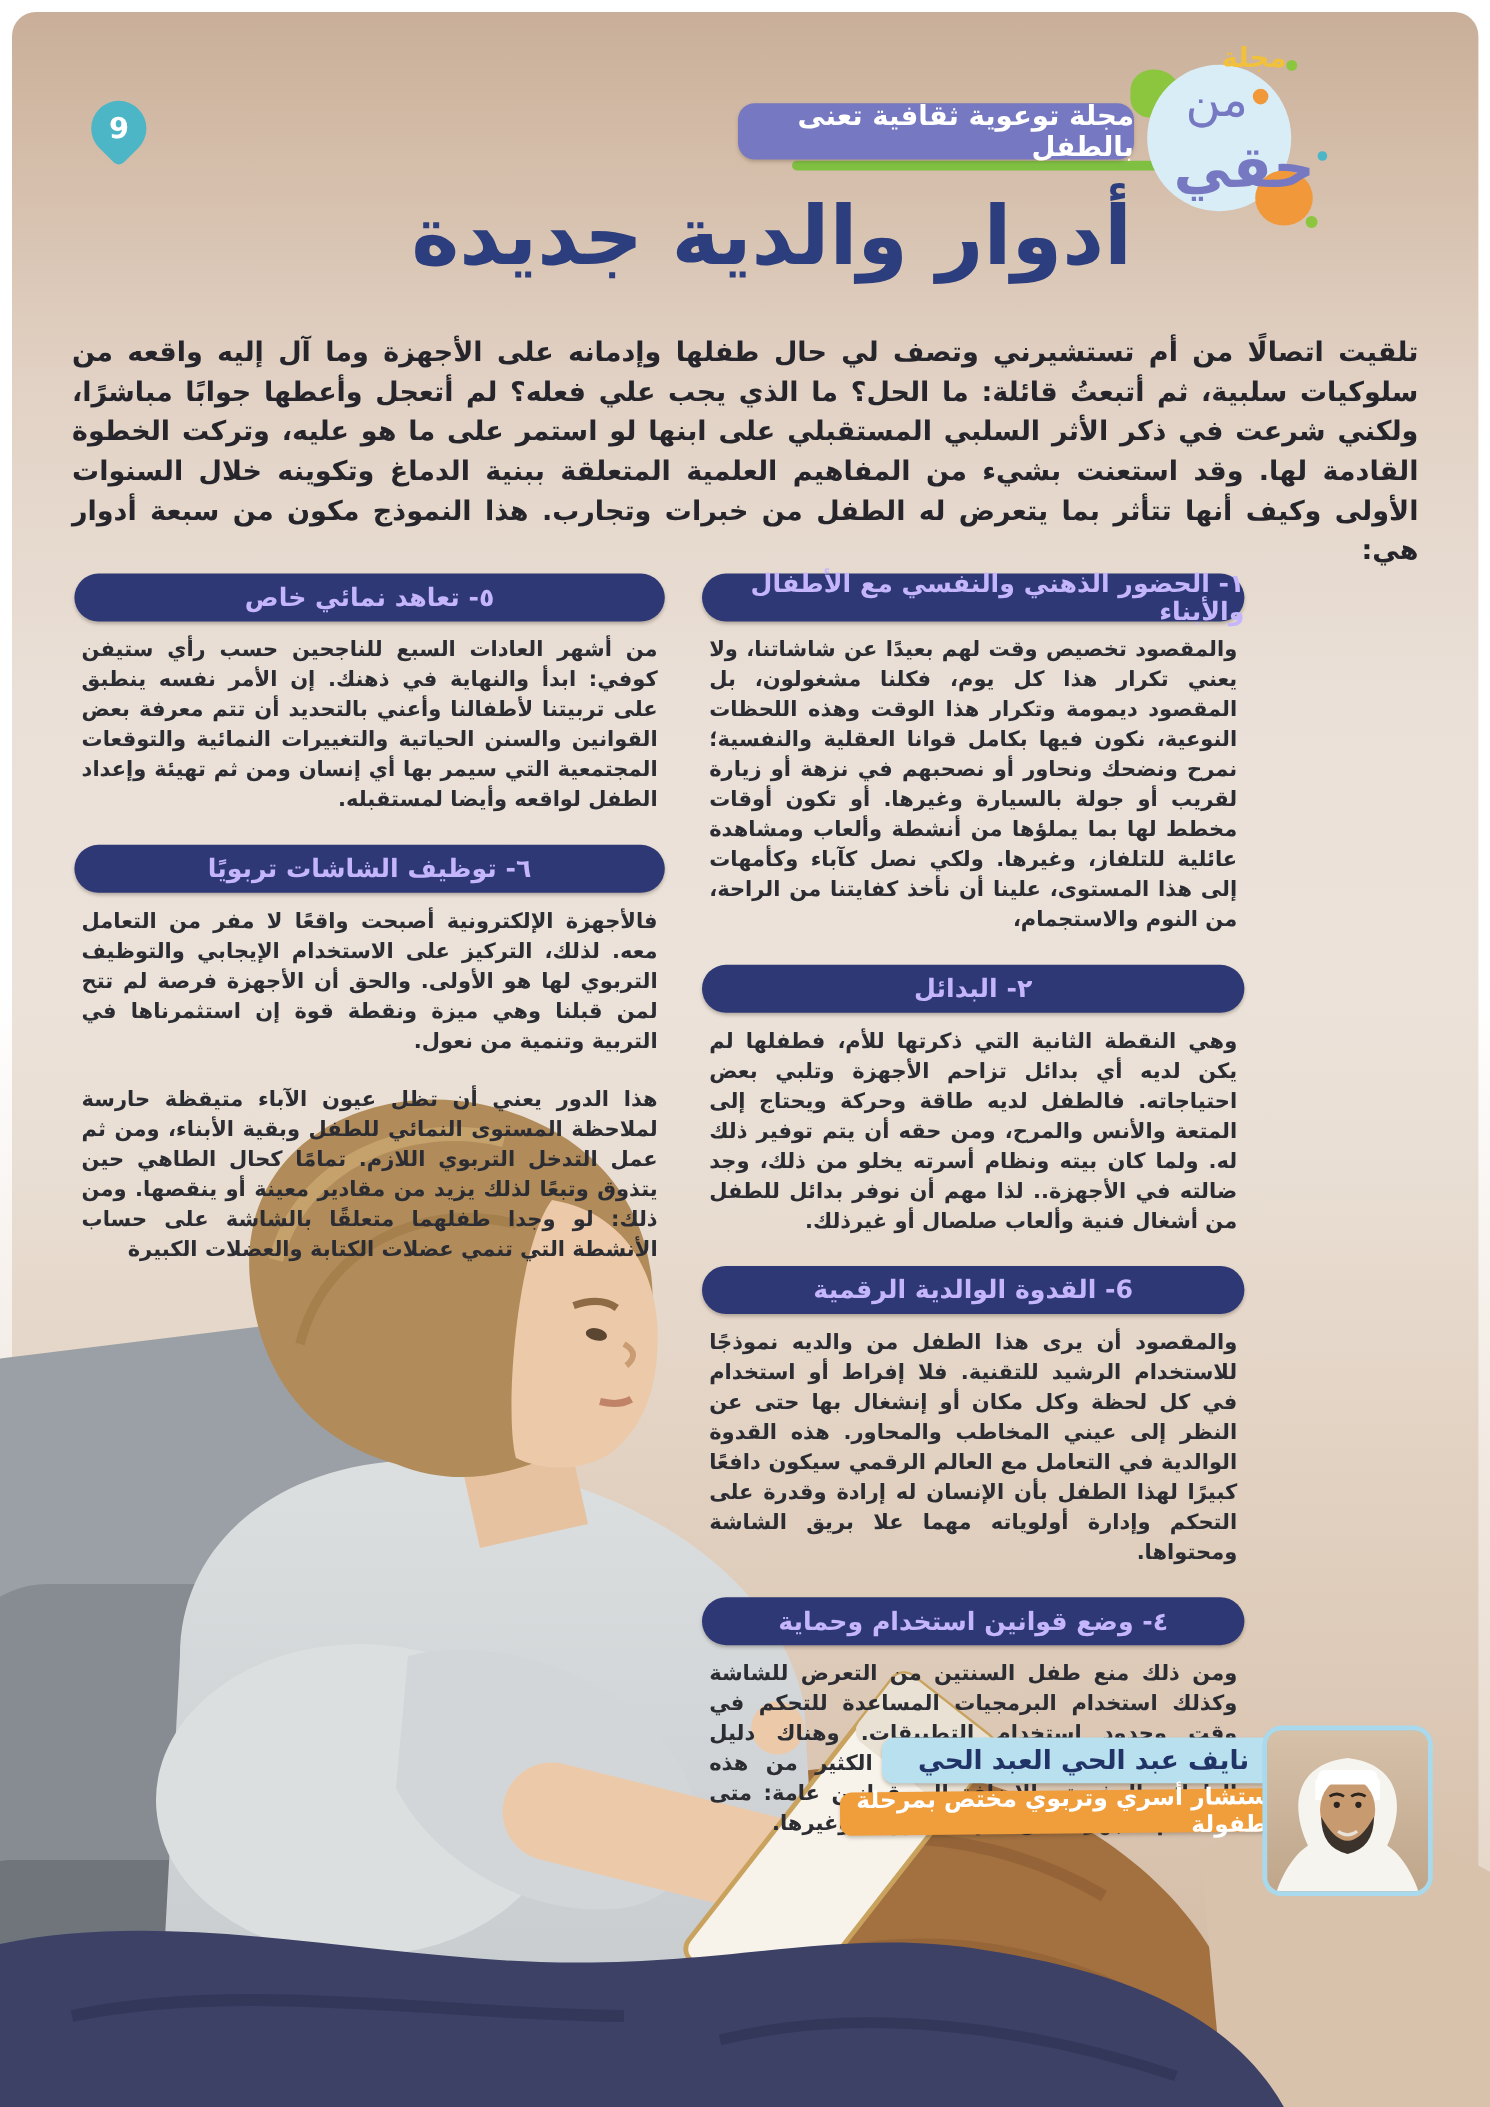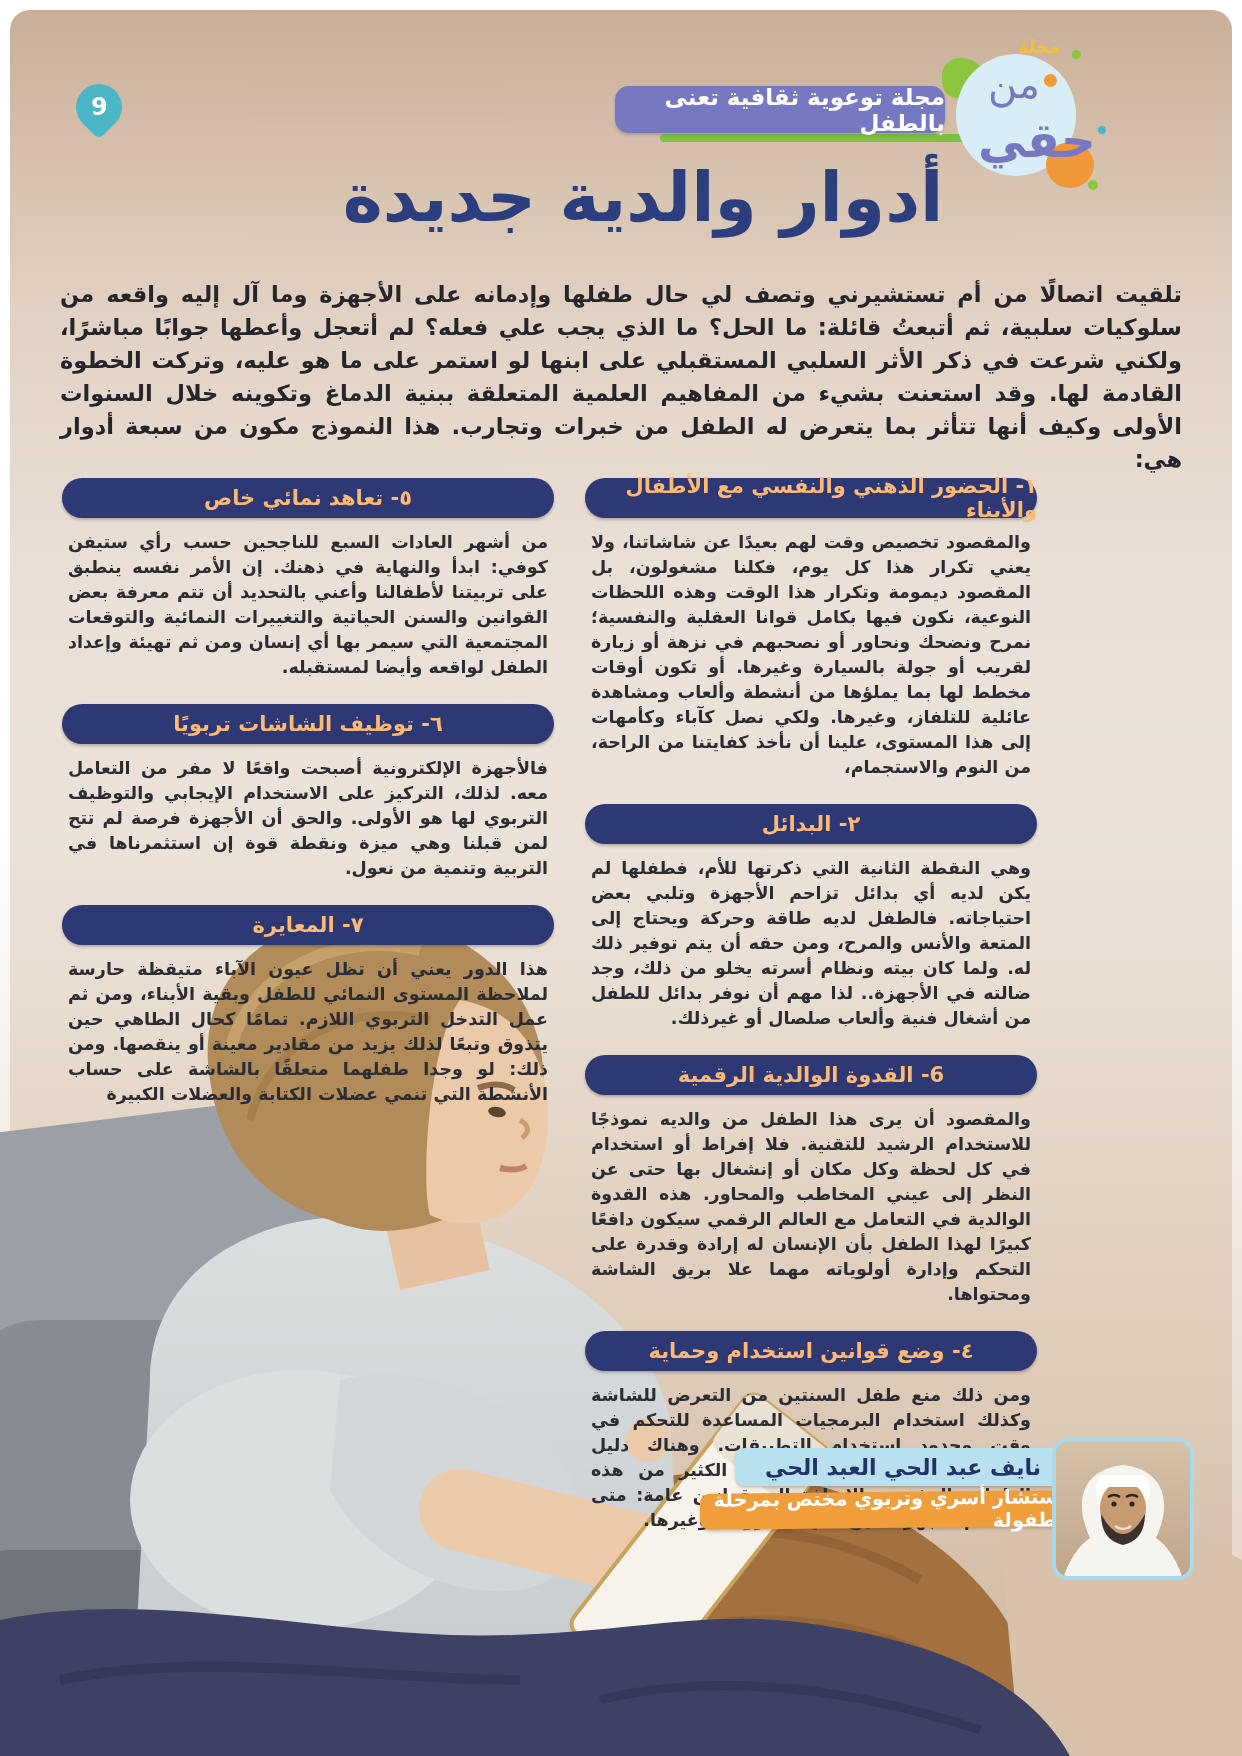--- a/index.html
+++ b/index.html
@@ -26,42 +26,42 @@
   .banner span{color:#fff;font-size:23px;font-weight:bold;}
   .green-line{position:absolute;left:660px;top:134px;width:390px;height:8px;border-radius:4px;background:#7fc043;z-index:4;}
   .logo{position:absolute;left:940px;top:30px;width:200px;height:190px;z-index:6;}
   .logo-blob-green{position:absolute;left:2px;top:28px;width:42px;height:40px;border-radius:50% 60% 55% 45%;background:#8cc63f;}
   .logo-circle{position:absolute;left:16px;top:24px;width:120px;height:122px;border-radius:50%;background:#d9edf7;}
   .logo-orange-big{position:absolute;left:106px;top:112px;width:48px;height:46px;border-radius:50%;background:#f0983a;}
   .logo-orange-dot{position:absolute;left:104px;top:44px;width:13px;height:13px;border-radius:50%;background:#f0983a;}
   .logo-green-dot1{position:absolute;left:132px;top:20px;width:9px;height:9px;border-radius:50%;background:#8cc63f;}
   .logo-green-dot2{position:absolute;left:158px;top:96px;width:8px;height:8px;border-radius:50%;background:#4cb6c6;}
   .logo-green-dot3{position:absolute;left:148px;top:150px;width:10px;height:10px;border-radius:50%;background:#8cc63f;}
-  .logo-word-top{position:absolute;left:78px;top:6px;color:#f2c13c;font-size:18px;font-weight:bold;}
+  .logo-word-top{position:absolute;left:78px;top:6px;color:#f2c13c;font-size:23px;font-weight:bold;}
   .logo-word-min{position:absolute;left:48px;top:34px;color:#7678c2;font-size:40px;font-weight:normal;line-height:1;}
   .logo-word-haqqi{position:absolute;left:38px;top:86px;color:#7678c2;font-size:48px;font-weight:bold;line-height:1;}
   
   .title{
     position:absolute;left:0;top:158px;width:100%;text-align:center;margin:0;
     color:#2c3e7d;font-size:68px;font-weight:bold;z-index:3;letter-spacing:1px;padding-left:22px;
   }
   .intro{
     position:absolute;left:60px;top:278px;width:1122px;margin:0;z-index:3;
     color:#25252b;font-size:22.5px;font-weight:bold;line-height:33px;text-align:justify;
   }
   
   .col{position:absolute;top:478px;z-index:3;}
   .col-a{left:585px;width:452px;}
   .col-b{left:62px;width:492px;}
   .sec{margin-bottom:24px;}
   .sec-bar{
     background:#2e3875;border-radius:21px;height:40px;display:flex;align-items:center;justify-content:center;
     box-shadow:0 2px 3px rgba(60,50,40,.3);margin-bottom:12px;
   }
-  .sec-bar span{color:#fdba74;font-size:21px;font-weight:bold;}
+  .sec-bar span{color:#c4b5fd;font-size:21px;font-weight:bold;}
   .sec-body{
     margin:0 6px;color:#2c2c33;font-size:17.5px;font-weight:600;line-height:25px;text-align:justify;
   }
   
   .photo{position:absolute;left:0;top:820px;width:1242px;height:936px;z-index:1;}
   
   .author{position:absolute;left:0;top:0;width:1242px;height:1756px;z-index:7;pointer-events:none;}
   .author-name{
     position:absolute;left:735px;top:1448px;width:336px;height:38px;background:#b8e0ef;border-radius:10px;
     display:flex;align-items:center;justify-content:center;box-shadow:0 2px 3px rgba(60,50,40,.25);text-align:center;
@@ -197,23 +197,20 @@
     </div>
     <p class="sec-body">من أشهر العادات السبع للناجحين حسب رأي ستيفن كوفي: ابدأ والنهاية في ذهنك. إن الأمر نفسه ينطبق على تربيتنا لأطفالنا وأعني بالتحديد أن تتم معرفة بعض القوانين والسنن الحياتية والتغييرات النمائية والتوقعات المجتمعية التي سيمر بها أي إنسان ومن ثم تهيئة وإعداد الطفل لواقعه وأيضا لمستقبله.</p>
   </section>
   <section class="sec">
     <div class="sec-bar">
       <span>٦- توظيف الشاشات تربويًا</span>
     </div>
     <p class="sec-body">فالأجهزة الإلكترونية أصبحت واقعًا لا مفر من التعامل معه. لذلك، التركيز على الاستخدام الإيجابي والتوظيف التربوي لها هو الأولى. والحق أن الأجهزة فرصة لم تتح لمن قبلنا وهي ميزة ونقطة قوة إن استثمرناها في التربية وتنمية من نعول.</p>
   </section>
   <section class="sec">
-    <div class="sec-bar">
-      <span>٧- المعايرة</span>
-    </div>
     <p class="sec-body">هذا الدور يعني أن تظل عيون الآباء متيقظة حارسة لملاحظة المستوى النمائي للطفل وبقية الأبناء، ومن ثم عمل التدخل التربوي اللازم. تمامًا كحال الطاهي حين يتذوق وتبعًا لذلك يزيد من مقادير معينة أو ينقصها. ومن ذلك: لو وجدا طفلهما متعلقًا بالشاشة على حساب الأنشطة التي تنمي عضلات الكتابة والعضلات الكبيرة</p>
   </section>
 </div>
 
 <div class="author">
   <div class="author-name">
     <span>نايف عبد الحي العبد الحي</span>
   </div>
   <div class="author-role">
     <span>مستشار أسري وتربوي مختص بمرحلة الطفولة</span>

